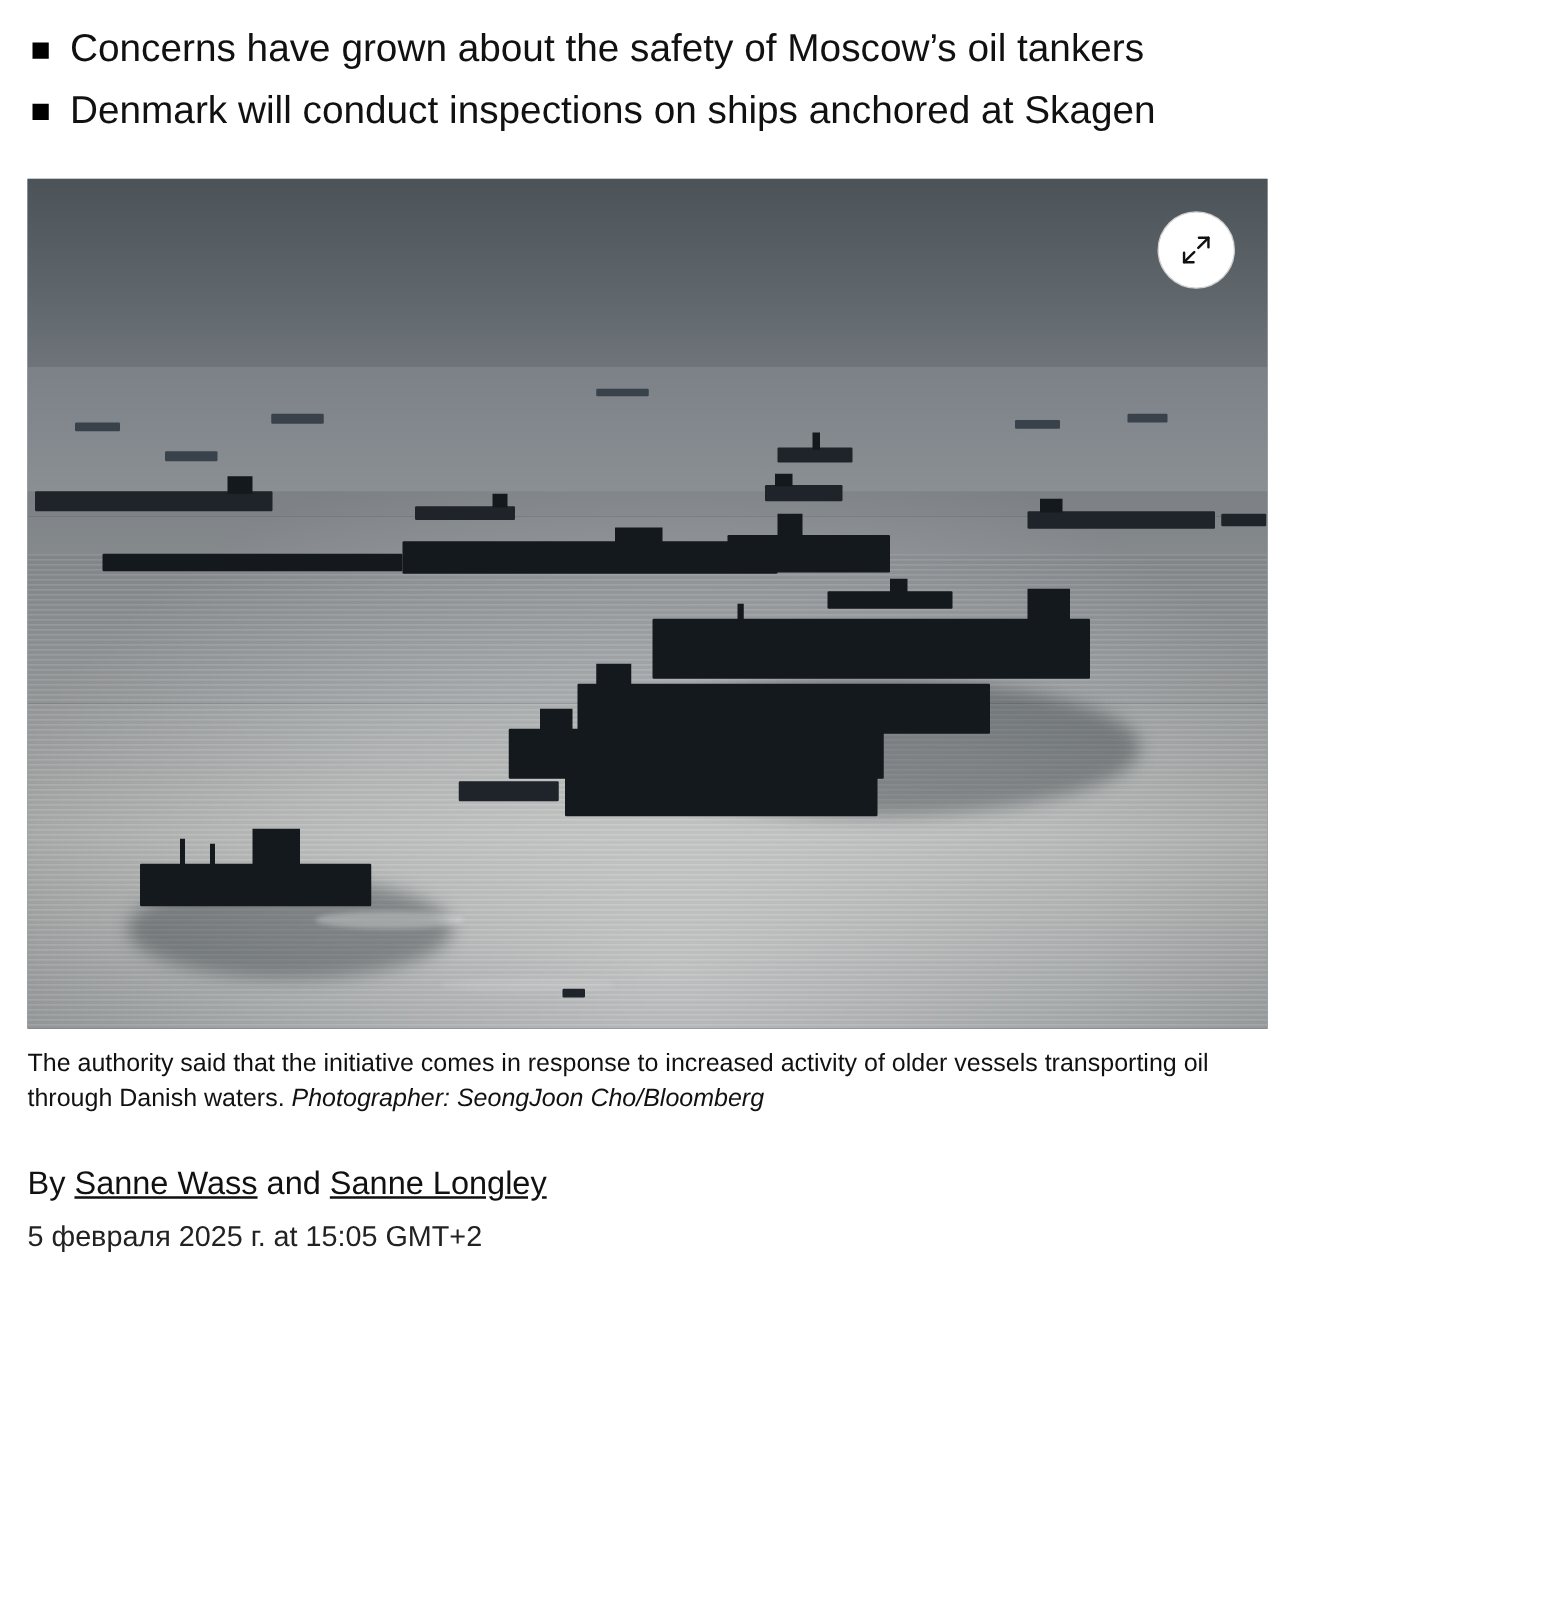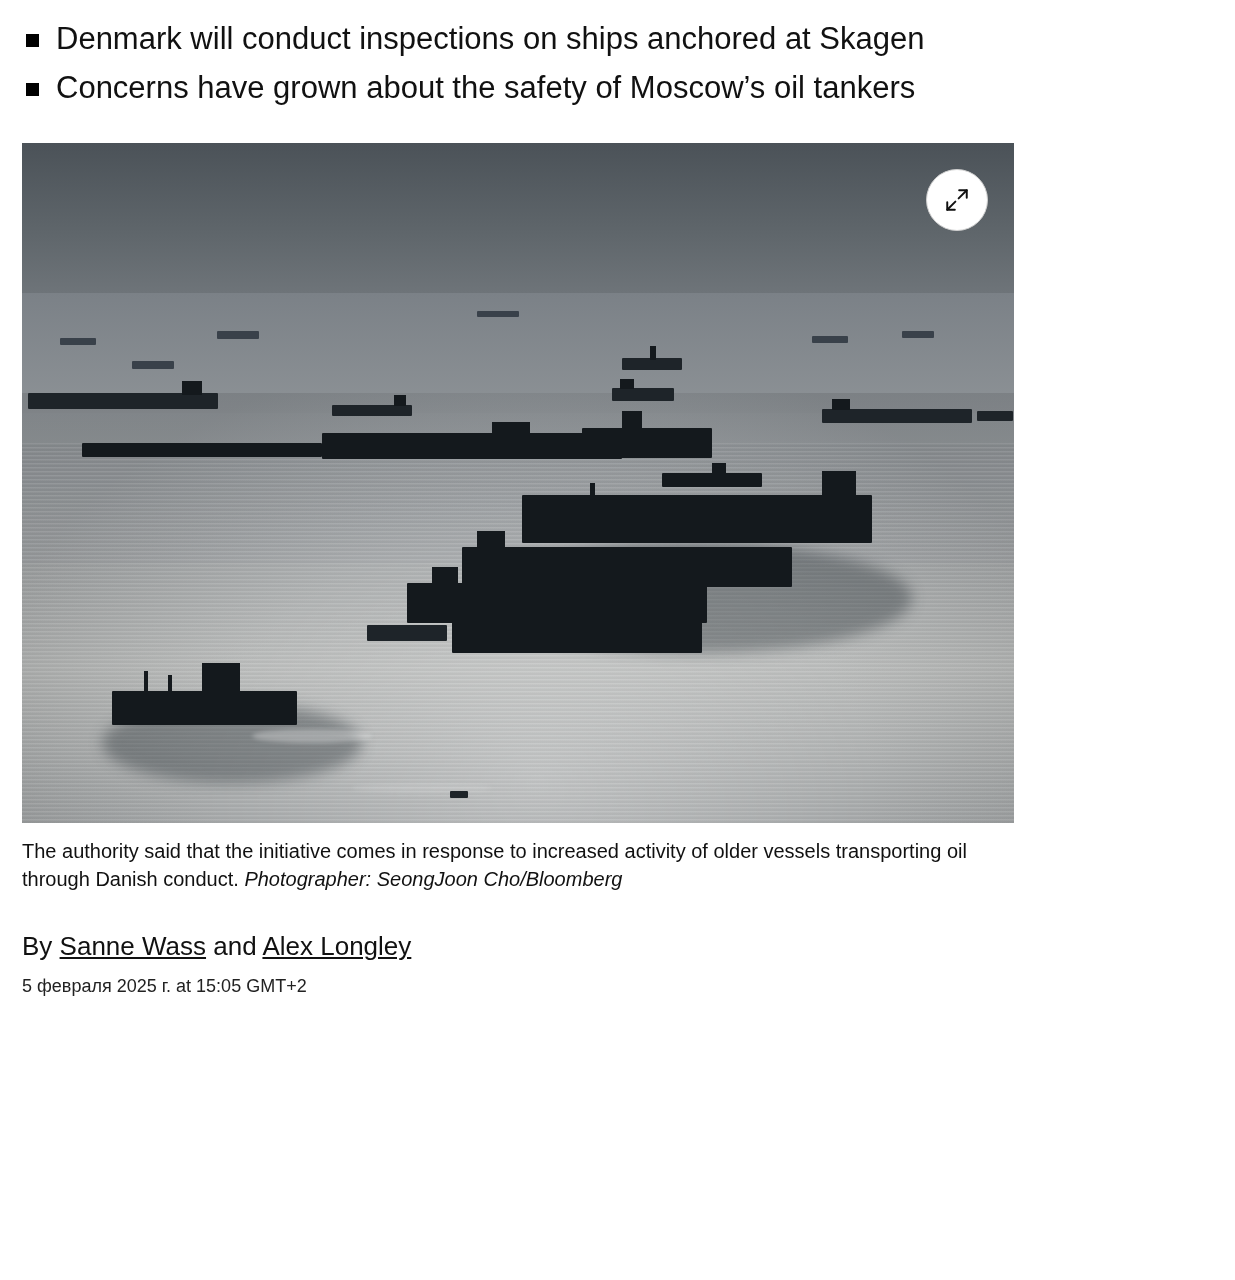--- a/index.html
+++ b/index.html
@@ -153,44 +153,44 @@
     margin-top: 38px;
     font-size: 26px;
     color: #111;
   }
   .byline a {
     color: #111;
     text-decoration: underline;
   }
   .timestamp {
     margin-top: 14px;
-    font-size: 18px;
+    font-size: 23px;
     color: #222;
   }
   .updated {
     margin-top: 6px;
     font-size: 23px;
     font-style: italic;
     color: #222;
   }
 </style>
 </head>
 <body>
 
 <div class="article">
 
 
   <ul class="bullets">
     <li>
       <span class="sq"></span>
-      <span>Denmark will conduct inspections on ships anchored at Skagen</span>
+      <span>Concerns have grown about the safety of Moscow’s oil tankers</span>
     </li>
     <li>
       <span class="sq"></span>
-      <span>Concerns have grown about the safety of Moscow’s oil tankers</span>
+      <span>Denmark will conduct inspections on ships anchored at Skagen</span>
     </li>
   </ul>
 
   <figure class="figure">
     <div class="photo">
       <div class="sky"></div>
       <div class="sea-far"></div>
       <div class="sea-mid"></div>
       <div class="sea-near"></div>
       <div class="sheen"></div>
@@ -253,24 +253,24 @@
             <path d="M14 3 L21 3 L21 10"></path>
             <path d="M21 3 L13.5 10.5"></path>
             <path d="M10 21 L3 21 L3 14"></path>
             <path d="M3 21 L10.5 13.5"></path>
           </g>
         </svg>
       </button>
     </div>
 
     <figcaption class="caption">
-      <span>The authority said that the initiative comes in response to increased activity of older vessels transporting oil through Danish conduct.</span>
+      <span>The authority said that the initiative comes in response to increased activity of older vessels transporting oil through Danish waters.</span>
       <span class="credit">Photographer: SeongJoon Cho/Bloomberg</span>
     </figcaption>
   </figure>
 
   <div class="byline">
-    <span>By </span><a href="#">Sanne Wass</a><span> and </span><a href="#">Alex Longley</a>
+    <span>By </span><a href="#">Sanne Wass</a><span> and </span><a href="#">Sanne Longley</a>
   </div>
 
   <div class="timestamp">5 февраля 2025 г. at 15:05 GMT+2</div>
 
 </div>
 
 </body></html>

